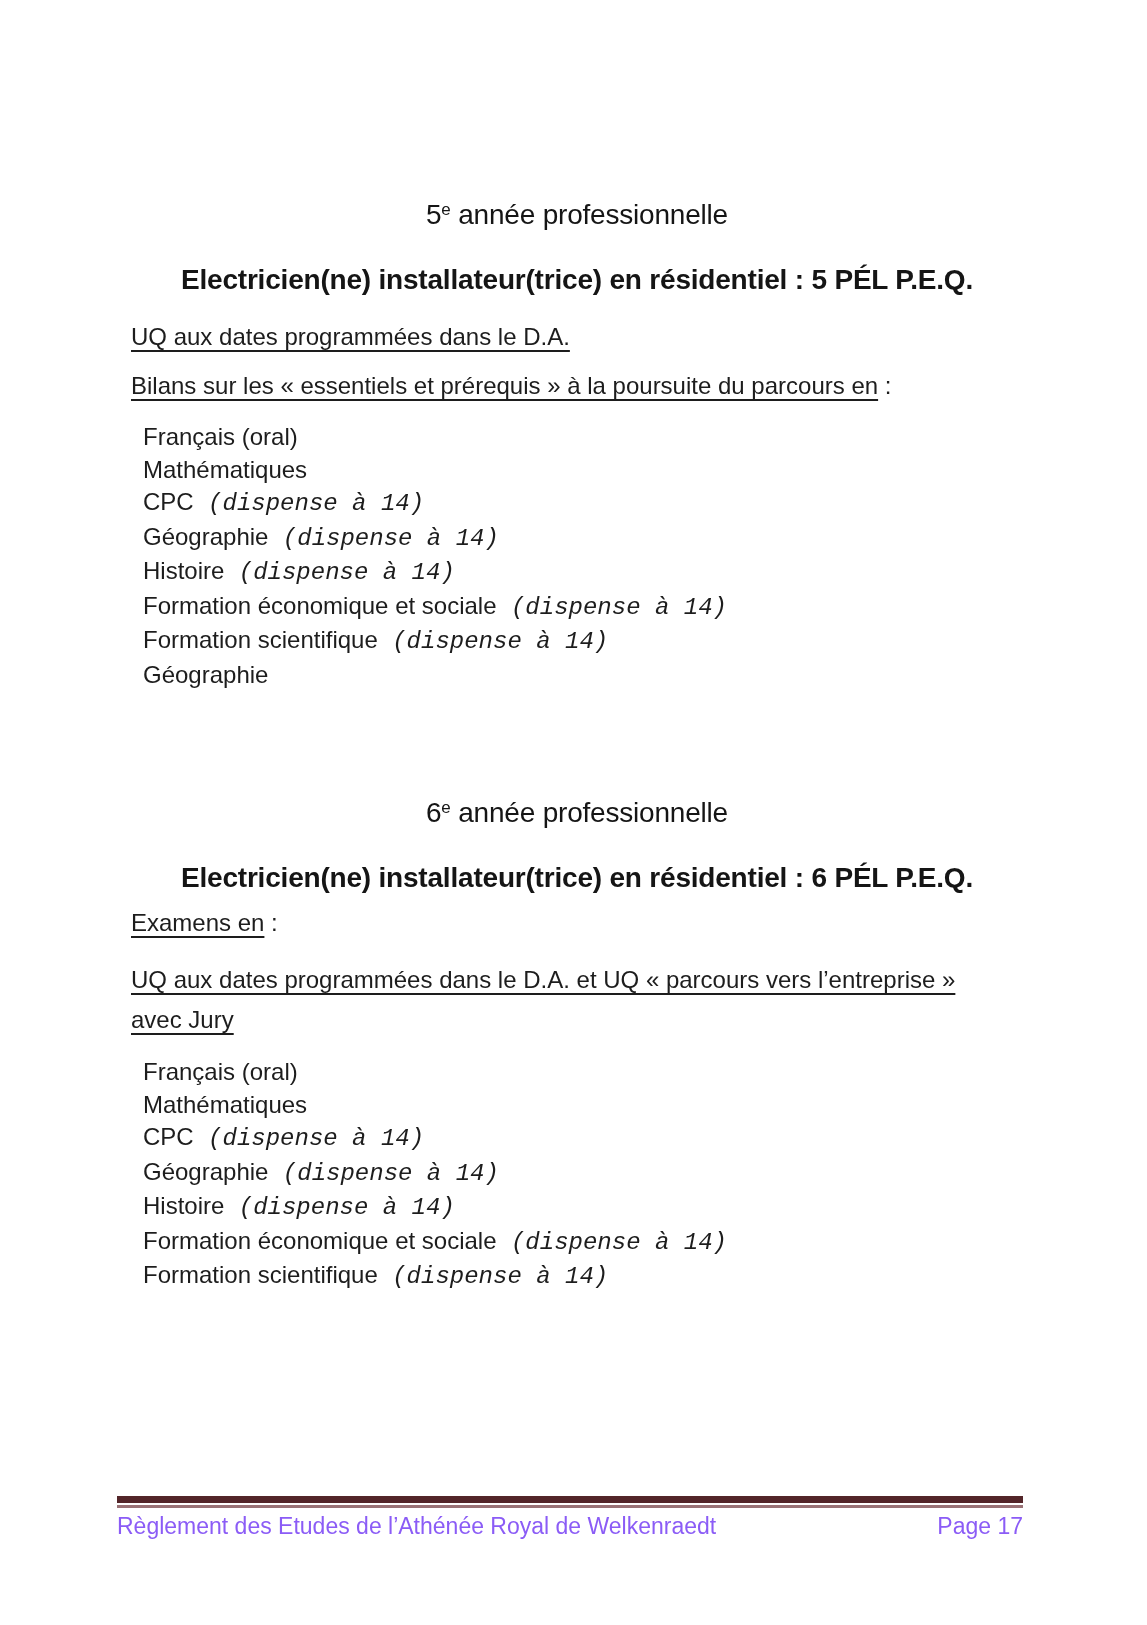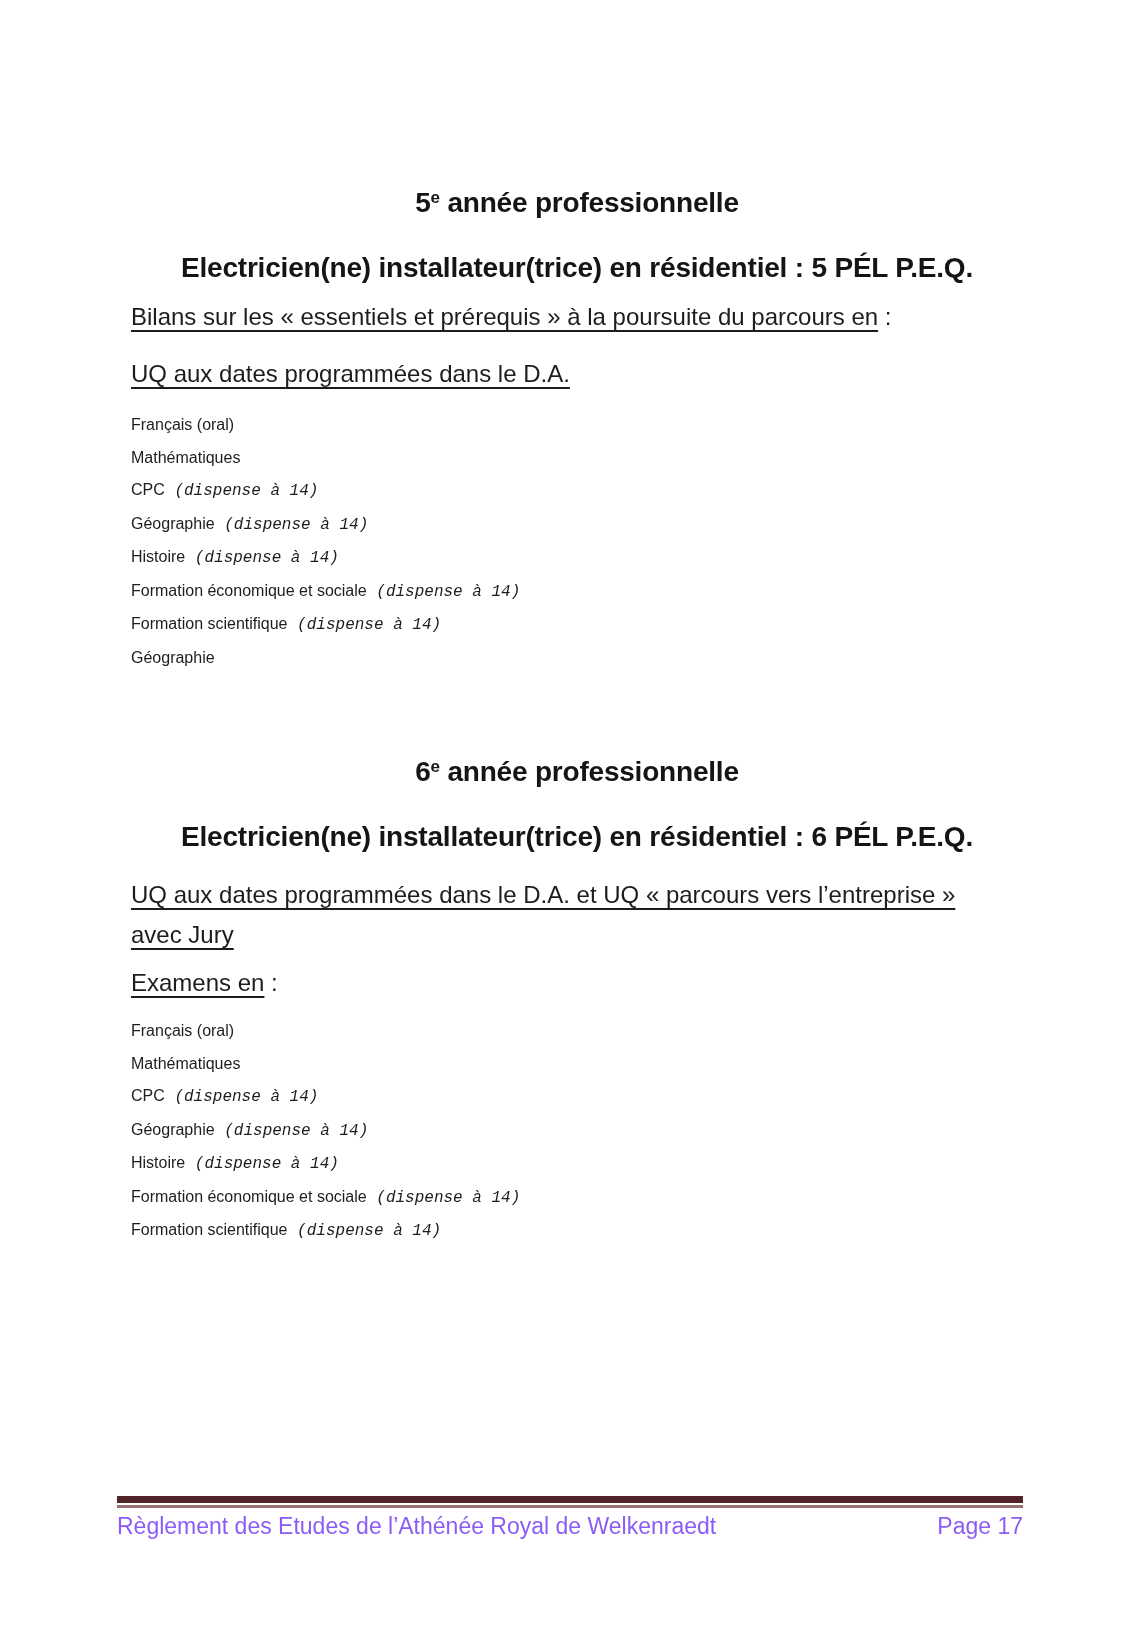--- a/index.html
+++ b/index.html
@@ -8,23 +8,23 @@
     width: 1147px;
     height: 1625px;
     background: #ffffff;
     font-family: "Liberation Sans", "DejaVu Sans", sans-serif;
     color: #1d1d1d;
     overflow: hidden;
   }
   .content { padding: 186px 124px 0 131px; }
 
   .year-heading {
-    margin: 0;
+    margin: 12px;
     font-size: 28px;
-    font-weight: 700;
+    font-weight: 400;
     line-height: 34px;
     text-align: center;
     color: #151515;
     letter-spacing: -0.2px;
   }
   .year-heading sup {
     font-size: 17px;
     vertical-align: baseline;
     position: relative;
     top: -9px;
@@ -50,23 +50,23 @@
   .intro-6   { margin-top: 11px; line-height: 33px; }
 
   .u {
     text-decoration: underline;
     text-decoration-thickness: 2px;
     text-underline-offset: 5px;
   }
 
   .subject-list {
     list-style: none;
-    margin: 0;
+    margin: 12px;
     padding: 0;
-    font-size: 16px;
+    font-size: 24px;
     line-height: 32.5px;
   }
   .subject-list-5 { margin-top: 18px; }
   .subject-list-6 { margin-top: 16px; }
   .subject-note { font-style: italic; font-family: Liberation Mono, monospace; }
 
   .spacer-between { height: 81px; }
 
   .footer-rule-thick {
     position: absolute;
@@ -99,46 +99,46 @@
 <body>
 
 <div class="page">
   <div class="content">
 
     <section>
       <h1 class="year-heading"><span>5</span><sup>e</sup><span> année professionnelle</span></h1>
 
       <h2 class="program-heading">Electricien(ne) installateur(trice) en résidentiel : 5 PÉL P.E.Q.</h2>
 
+      <p class="para uq-note-5"><span class="u">UQ aux dates programmées dans le D.A.</span></p>
+
       <p class="para intro-5"><span class="u">Bilans sur les « essentiels et prérequis » à la poursuite du parcours en</span><span> :</span></p>
-
-      <p class="para uq-note-5"><span class="u">UQ aux dates programmées dans le D.A.</span></p>
 
       <ul class="subject-list subject-list-5">
           <li><span class="subject-name">Français (oral)</span></li>
           <li><span class="subject-name">Mathématiques</span></li>
           <li><span class="subject-name">CPC</span><span class="subject-note"> (dispense à 14)</span></li>
           <li><span class="subject-name">Géographie</span><span class="subject-note"> (dispense à 14)</span></li>
           <li><span class="subject-name">Histoire</span><span class="subject-note"> (dispense à 14)</span></li>
           <li><span class="subject-name">Formation économique et sociale</span><span class="subject-note"> (dispense à 14)</span></li>
           <li><span class="subject-name">Formation scientifique</span><span class="subject-note"> (dispense à 14)</span></li>
           <li><span class="subject-name">Géographie</span></li>
         </ul>
     </section>
 
     <div class="spacer-between"></div>
 
     <section>
       <h1 class="year-heading"><span>6</span><sup>e</sup><span> année professionnelle</span></h1>
 
       <h2 class="program-heading">Electricien(ne) installateur(trice) en résidentiel : 6 PÉL P.E.Q.</h2>
 
+      <p class="para intro-6"><span class="u">Examens en</span><span> :</span></p>
+
       <p class="para uq-note-6"><span class="u">UQ aux dates programmées dans le D.A. et UQ « parcours vers l’entreprise »</span><br><span class="u">avec Jury</span></p>
-
-      <p class="para intro-6"><span class="u">Examens en</span><span> :</span></p>
 
       <ul class="subject-list subject-list-6">
           <li><span class="subject-name">Français (oral)</span></li>
           <li><span class="subject-name">Mathématiques</span></li>
           <li><span class="subject-name">CPC</span><span class="subject-note"> (dispense à 14)</span></li>
           <li><span class="subject-name">Géographie</span><span class="subject-note"> (dispense à 14)</span></li>
           <li><span class="subject-name">Histoire</span><span class="subject-note"> (dispense à 14)</span></li>
           <li><span class="subject-name">Formation économique et sociale</span><span class="subject-note"> (dispense à 14)</span></li>
           <li><span class="subject-name">Formation scientifique</span><span class="subject-note"> (dispense à 14)</span></li>
         </ul>

